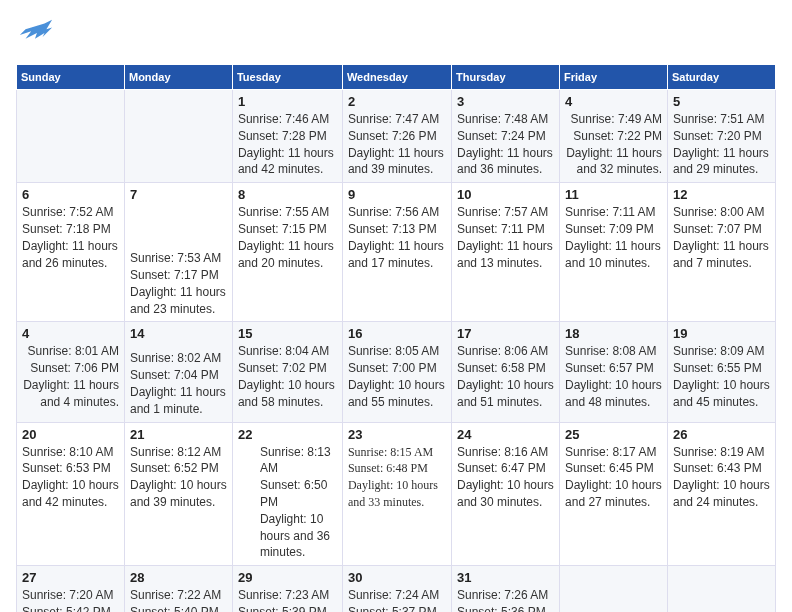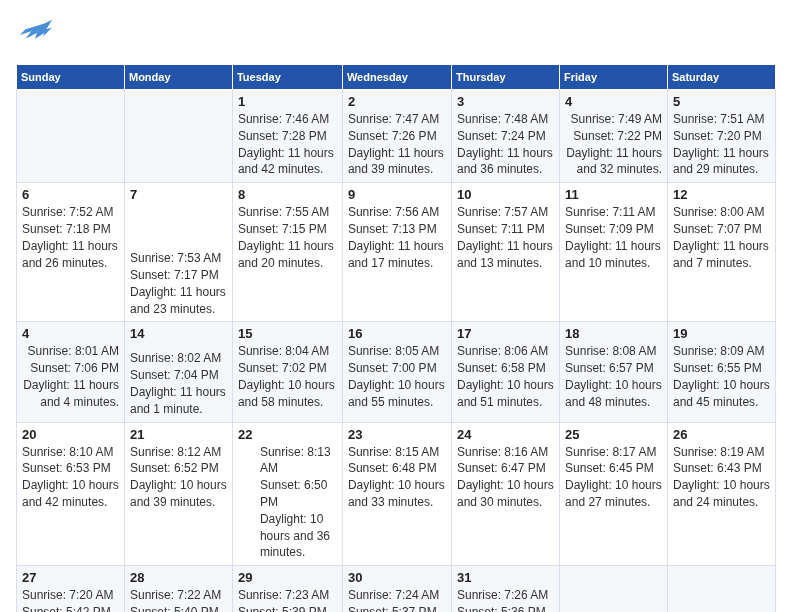--- a/index.html
+++ b/index.html
@@ -268,21 +268,21 @@
 Daylight: 10 hours and 39 minutes.</div>
         </td>
         <td>
           <span class="day-number">22</span>
           <div class="day-info" style="white-space: pre-line; margin-left: 22px;">Sunrise: 8:13 AM
 Sunset: 6:50 PM
 Daylight: 10 hours and 36 minutes.</div>
         </td>
         <td>
           <span class="day-number">23</span>
-          <div class="day-info" style="white-space: pre-line;">Sunrise: 8:15 AM
+          <div class="day-info" style="white-space: pre-line; font-family: Liberation Serif, serif;">Sunrise: 8:15 AM
 Sunset: 6:48 PM
 Daylight: 10 hours and 33 minutes.</div>
         </td>
         <td>
           <span class="day-number">24</span>
           <div class="day-info" style="white-space: pre-line;">Sunrise: 8:16 AM
 Sunset: 6:47 PM
 Daylight: 10 hours and 30 minutes.</div>
         </td>
         <td>

